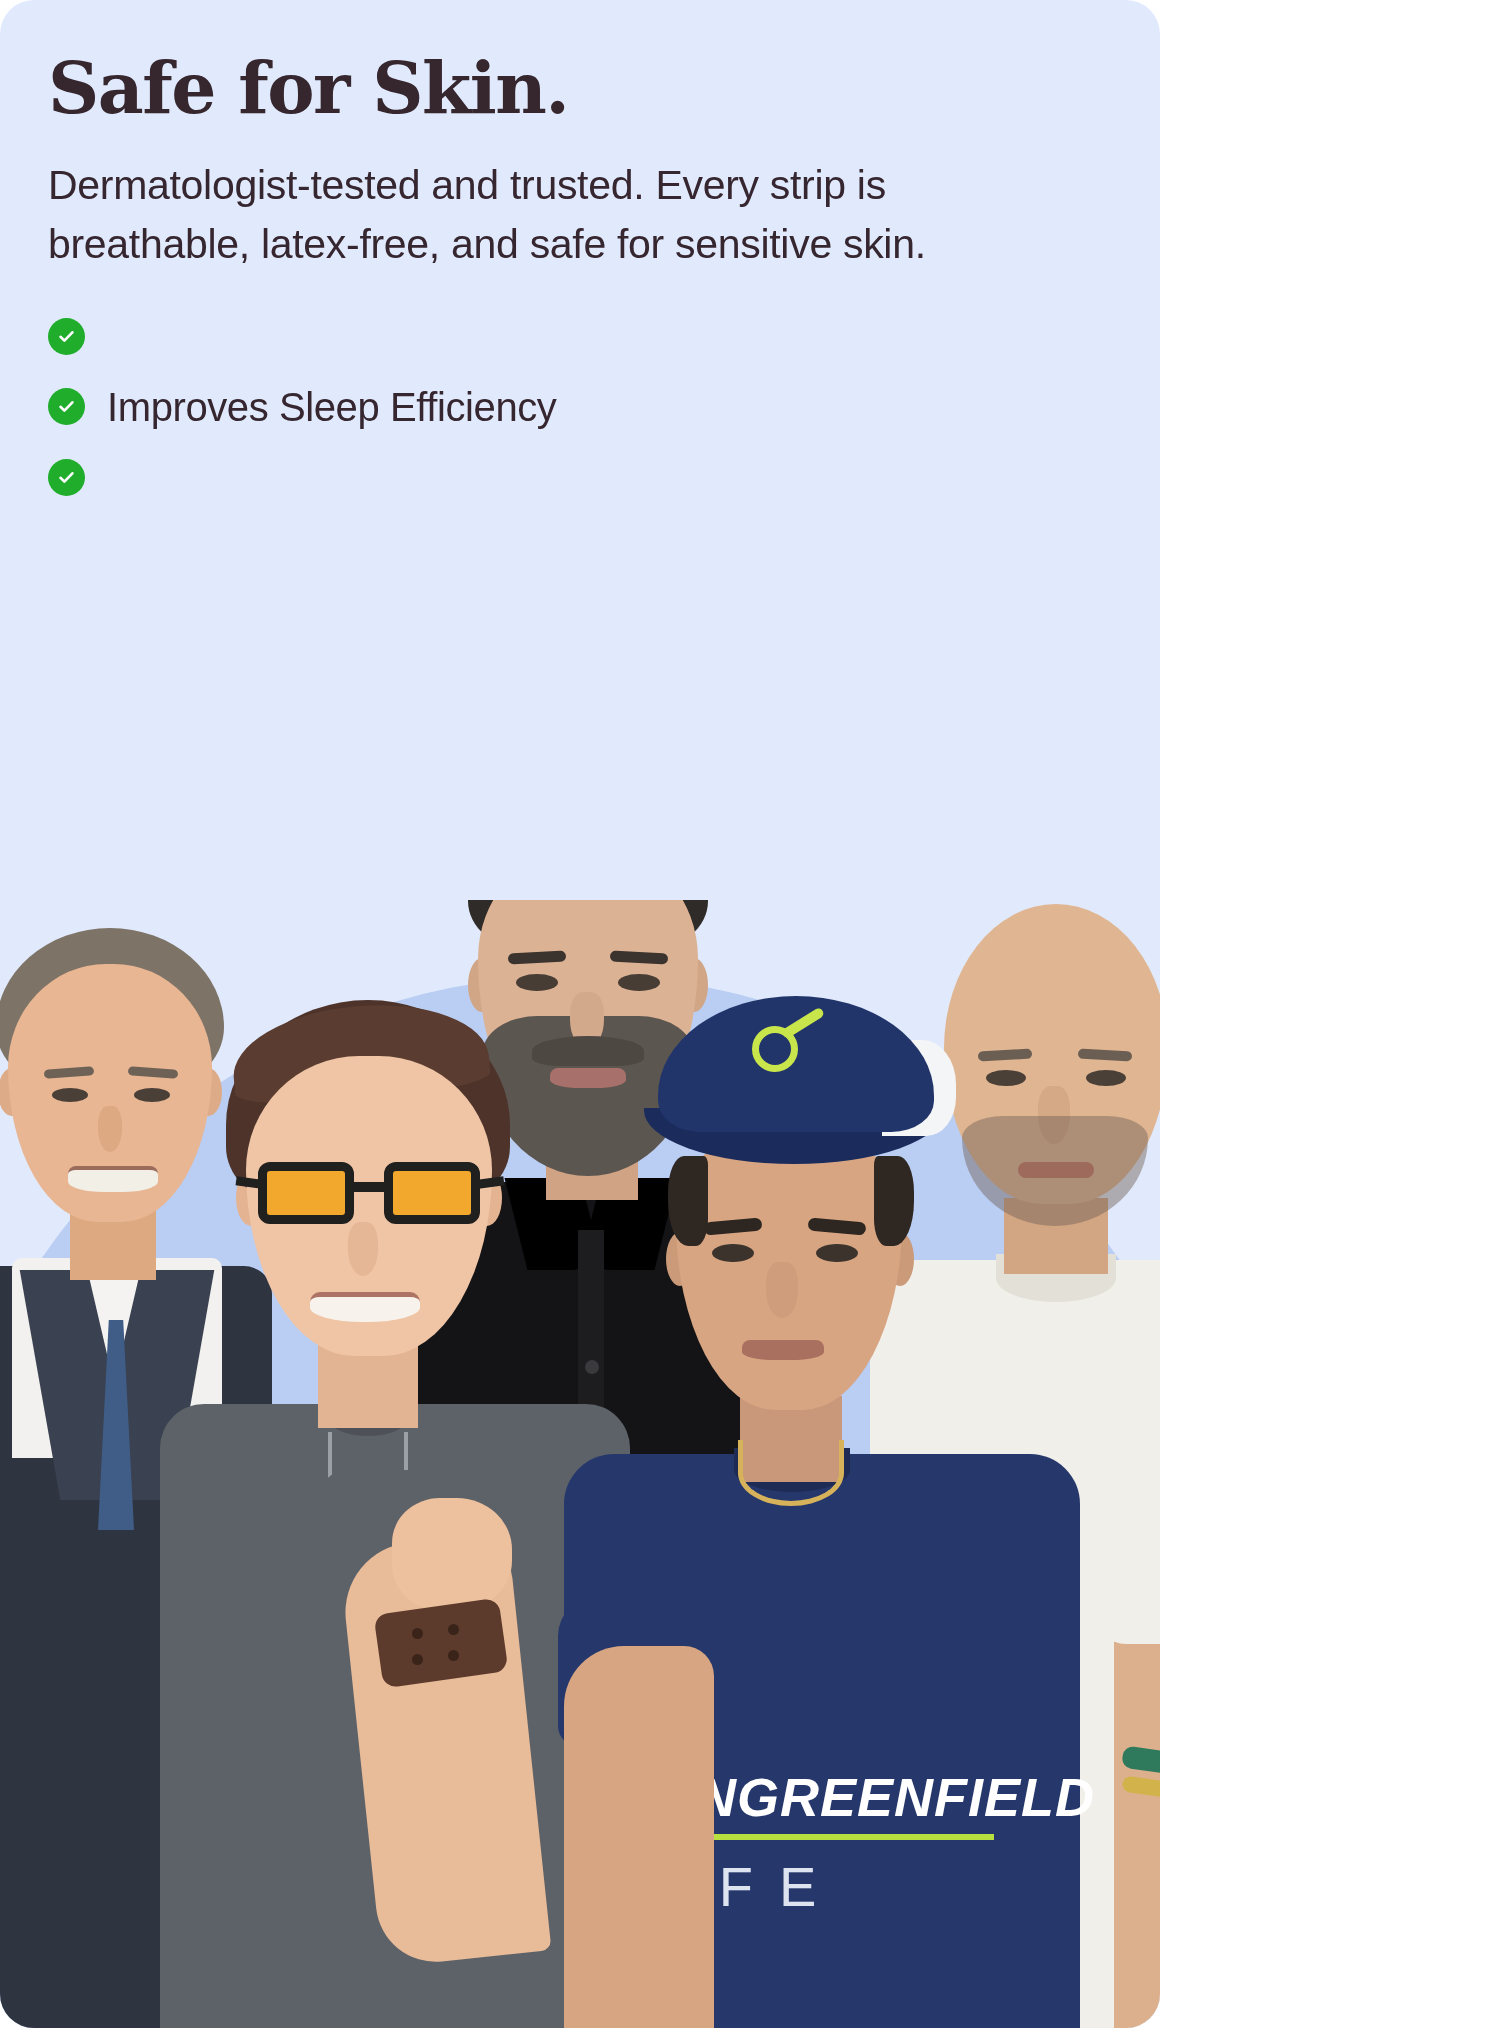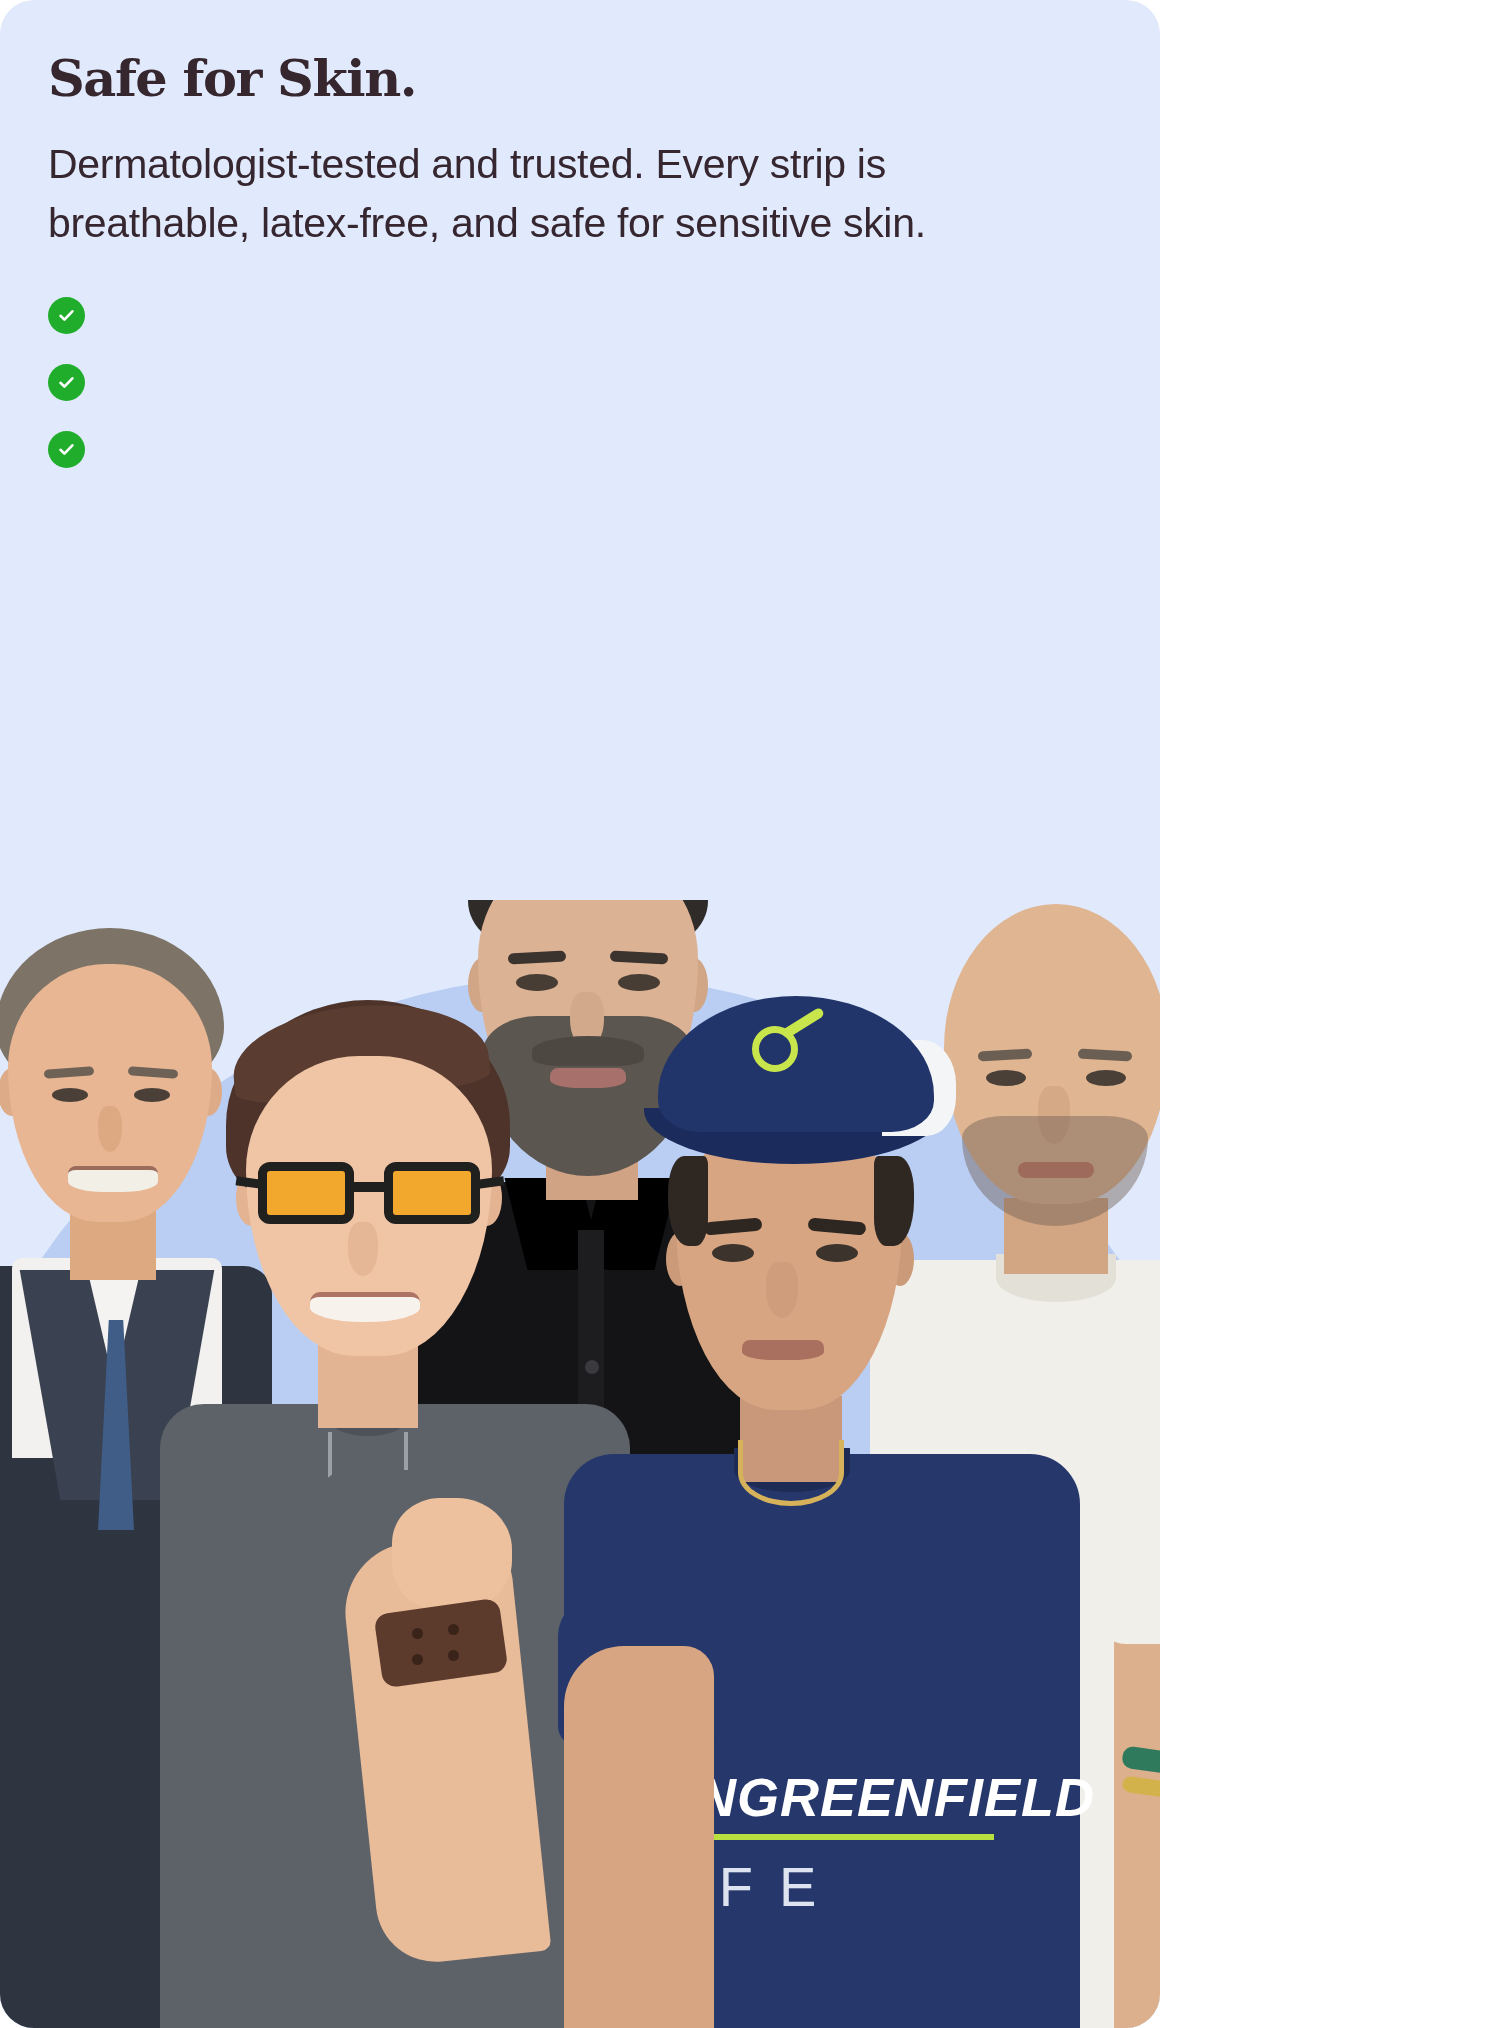--- a/index.html
+++ b/index.html
@@ -40,21 +40,21 @@
   .content {
     position: absolute;
     left: 48px;
     top: 52px;
     width: 1060px;
     z-index: 6;
   }
   .headline {
     font-family: "DejaVu Serif", "Liberation Serif", serif;
     font-weight: 700;
-    font-size: 51px;
+    font-size: 71px;
     line-height: 1.04;
     letter-spacing: -1.5px;
     color: #36262e;
     margin-bottom: 30px;
   }
   .subcopy {
     font-family: "Liberation Sans", sans-serif;
     font-size: 41px;
     line-height: 1.44;
     color: #35262f;
@@ -414,20 +414,21 @@
           </span>
         </li>
 
 
         <li class="check-row">
           <span class="check-icon">
             <svg width="21" height="21" viewBox="0 0 21 21" aria-hidden="true">
               <path d="M4.5 10.8 L8.4 14.6 L16.4 6.3" fill="none" stroke="#ffffff" stroke-width="2.6" stroke-linecap="round" stroke-linejoin="round"></path>
             </svg>
           </span>
+          <span class="check-label">Improves Sleep Efficiency</span>
         </li>
 
         <li class="check-row">
           <span class="check-icon">
             <svg width="21" height="21" viewBox="0 0 21 21" aria-hidden="true">
               <path d="M4.5 10.8 L8.4 14.6 L16.4 6.3" fill="none" stroke="#ffffff" stroke-width="2.6" stroke-linecap="round" stroke-linejoin="round"></path>
             </svg>
           </span>
         </li>
 

